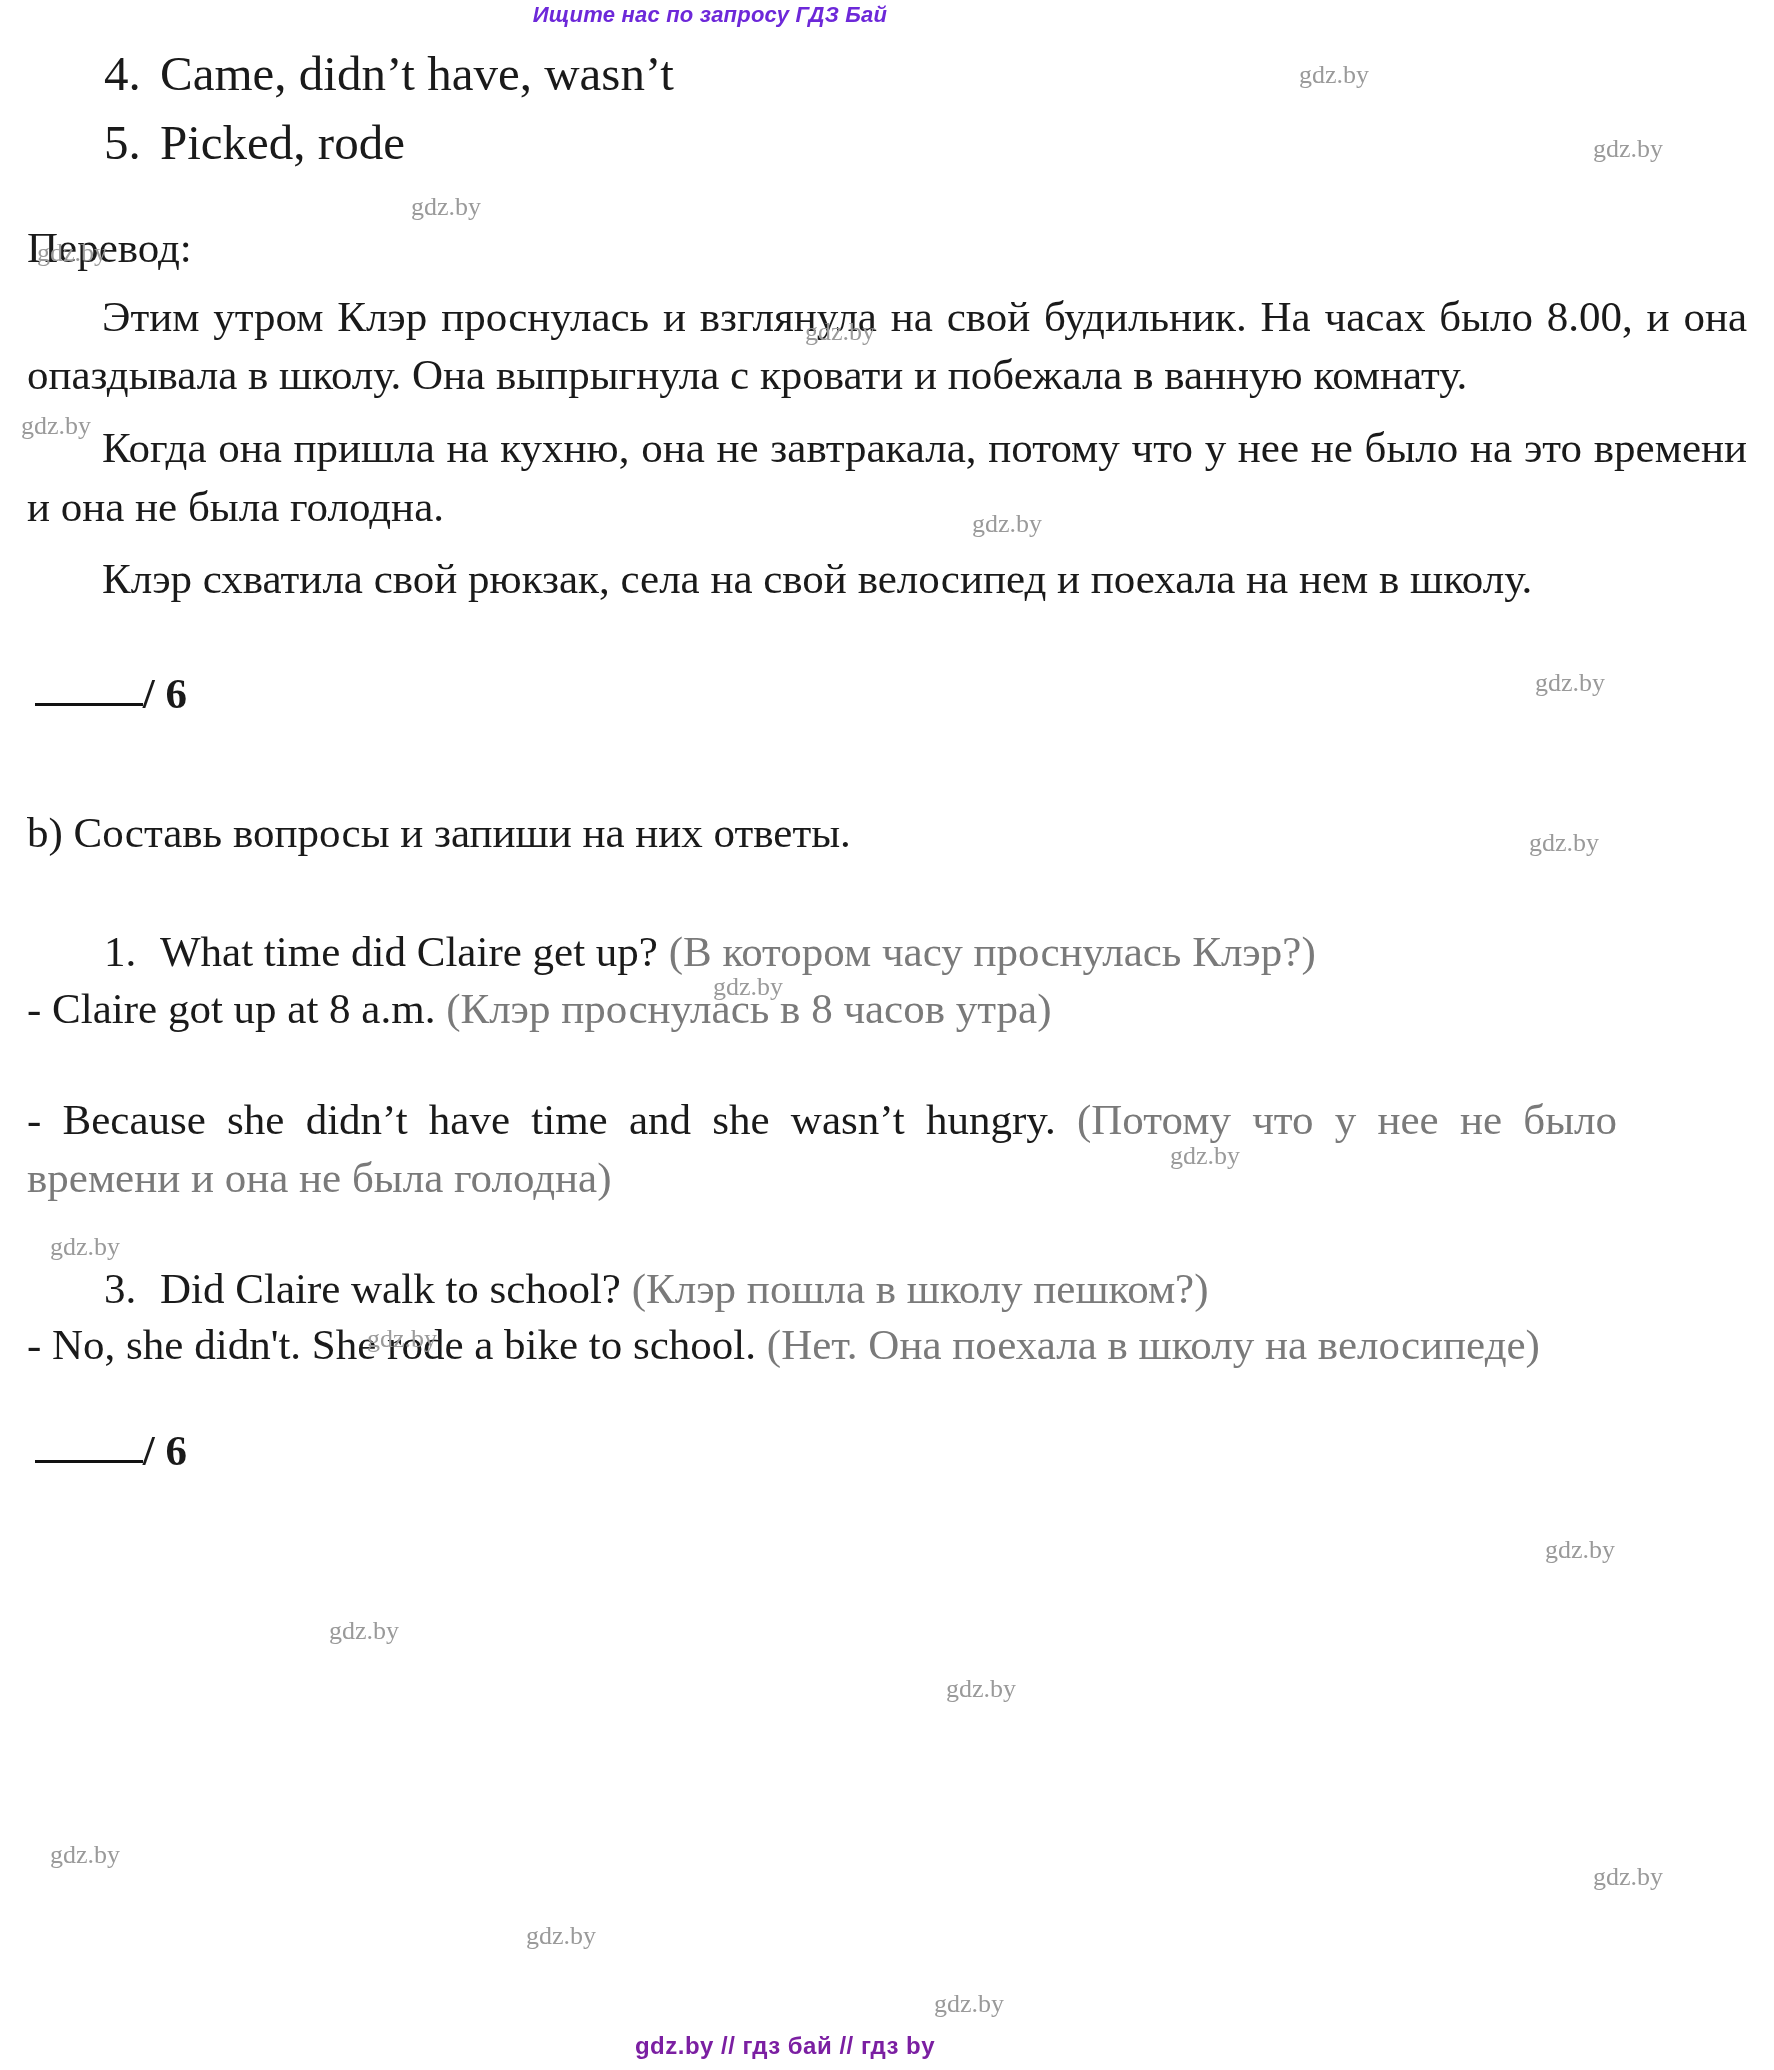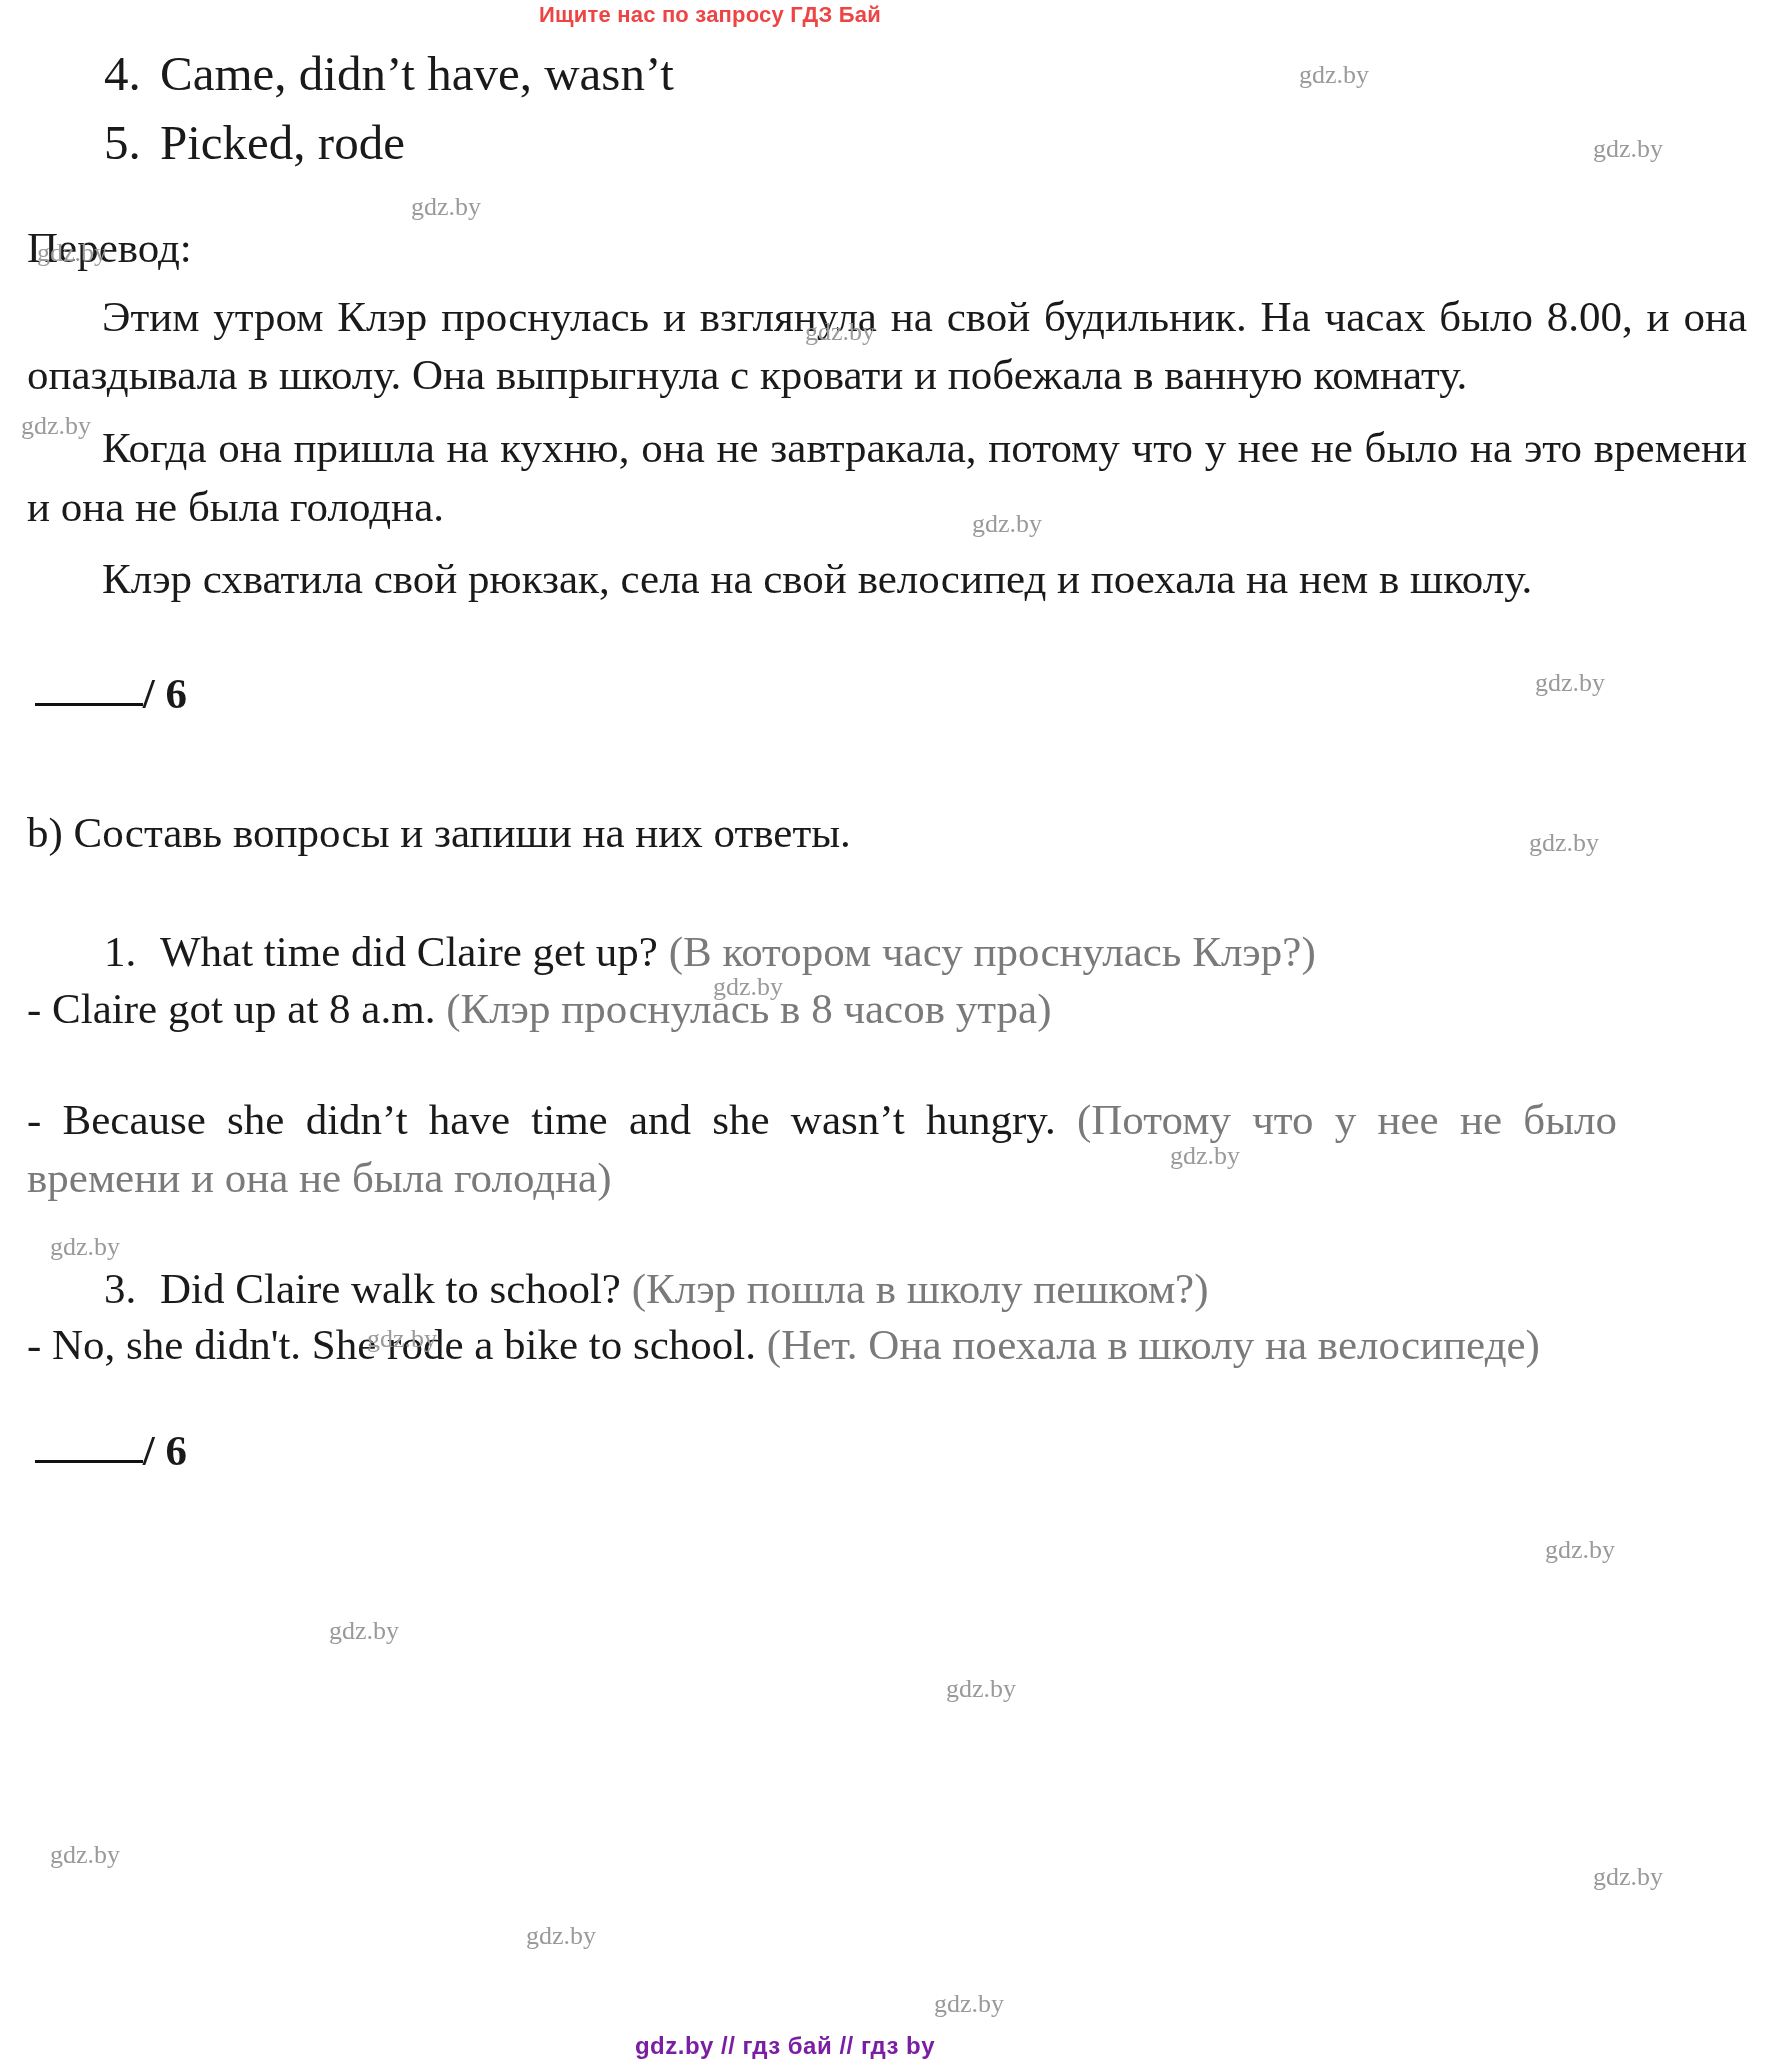--- a/index.html
+++ b/index.html
@@ -19,22 +19,23 @@
   
   .top-banner {
     position: absolute;
     top: 1.9px;
     left: 0;
     width: 1420px;
     text-align: center;
     font-family: "Liberation Sans", "DejaVu Sans", sans-serif;
     font-weight: bold;
     font-size: 22px;
-    color: #ef4444;
+    color: #6d28d9;
     letter-spacing: 0.2px;
+    font-style: italic;
   }
 
   
   .page {
     position: absolute;
     top: 0;
     left: 0;
     width: 1774px;
     height: 2070px;
   }

